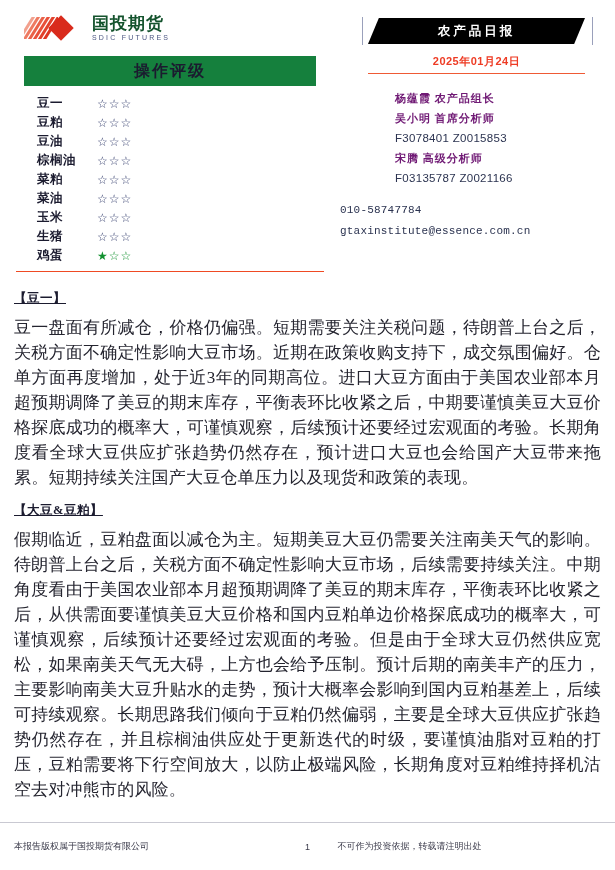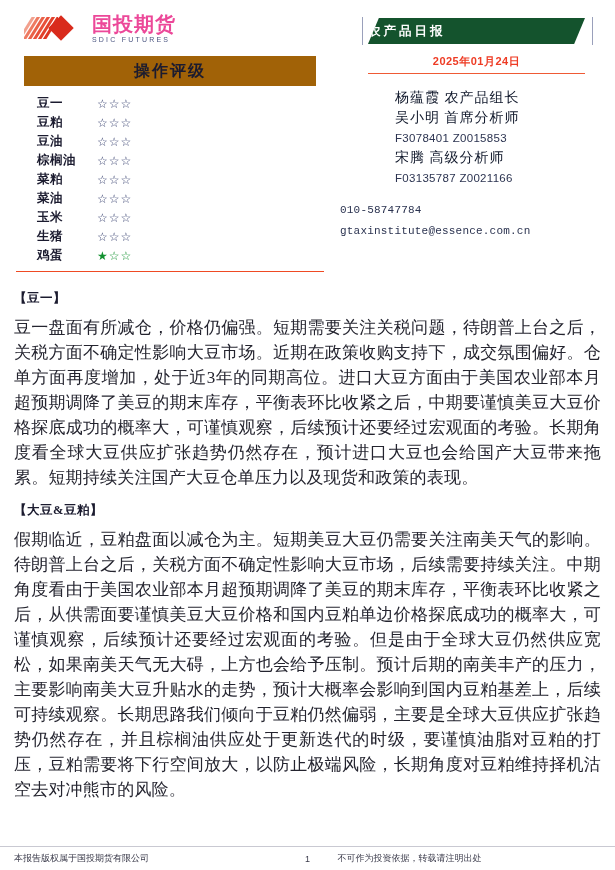--- a/index.html
+++ b/index.html
@@ -74,35 +74,35 @@
     transform: rotate(45deg);
   }
   .logo-text {
     display: flex;
     flex-direction: column;
     line-height: 1;
   }
   .logo-cn {
     font-family: "Liberation Sans", sans-serif;
     font-weight: bold;
-    font-size: 20px;
+    font-size: 17px;
     letter-spacing: 1px;
-    color: #ec4899;
+    color: #14532d;
   }
   .logo-en {
     font-family: "Liberation Sans", sans-serif;
     font-size: 7px;
     letter-spacing: 2.2px;
     color: #4a5580;
     margin-top: 2px;
   }
 
   .rating-title {
     margin: 14px 24px 0 24px;
-    background: #a16207;
+    background: #15803d;
     height: 30px;
     line-height: 30px;
     text-align: center;
     font-size: 16px;
     font-weight: bold;
     letter-spacing: 2px;
     color: #1b1b2f;
   }
   .rating-table {
     margin: 8px 0 0 0;
@@ -145,26 +145,27 @@
     box-sizing: border-box;
   }
   .banner-wrap {
     position: relative;
     margin: 0 30px 0 28px;
     height: 26px;
   }
   .banner {
     position: absolute;
     inset: 0;
-    background: #14532d;
+    background: #000000;
     clip-path: polygon(5% 0, 100% 0, 95% 100%, 0% 100%);
     color: #ffffff;
     font-size: 12.5px;
     font-weight: bold;
     letter-spacing: 3px;
+    text-align: center;
     line-height: 26px;
   }
   .banner-tick-l, .banner-tick-r {
     position: absolute;
     top: -1px;
     width: 1px;
     height: 28px;
     background: #9aa0bb;
   }
   .banner-tick-l { left: -6px; }
@@ -177,24 +178,24 @@
     font-size: 11px;
     font-weight: bold;
     letter-spacing: 0.5px;
     padding-bottom: 4px;
     border-bottom: 1px solid #ef5a35;
   }
   .analysts {
     margin: 14px 0 0 55px;
   }
   .analyst-name {
-    font-size: 14px;
-    font-weight: normal;
+    font-size: 11px;
+    font-weight: bold;
     letter-spacing: 1px;
-    color: #0f172a;
+    color: #701a75;
     line-height: 20px;
   }
   .analyst-code {
     font-family: "Liberation Sans", sans-serif;
     font-size: 11.5px;
     color: #2b3350;
     line-height: 20px;
     letter-spacing: 0.3px;
   }
   .contact-block { margin-top: 12px; }
@@ -210,34 +211,35 @@
   .content {
     padding: 0 14px;
   }
   .section { margin-top: 12px; }
   .section-title {
     font-size: 12.5px;
     font-weight: bold;
     color: #1b1b2f;
     letter-spacing: 0.5px;
     margin-bottom: 8px;
+    text-decoration: underline;
   }
   .section-body {
     font-size: 17px;
     line-height: 25px;
     text-align: justify;
     color: #24242f;
     letter-spacing: 0.2px;
   }
 
   
   .footer {
     position: absolute;
     left: 0; right: 0; bottom: 0;
-    height: 24px;
+    height: 48px;
     border-top: 1px solid #c9c9d2;
     display: flex;
     align-items: center;
     padding: 0 14px;
     box-sizing: border-box;
     font-family: "Liberation Sans", sans-serif;
     font-size: 9px;
     color: #3a3a4a;
   }
   .footer-left { flex: 1; text-align: left; }

